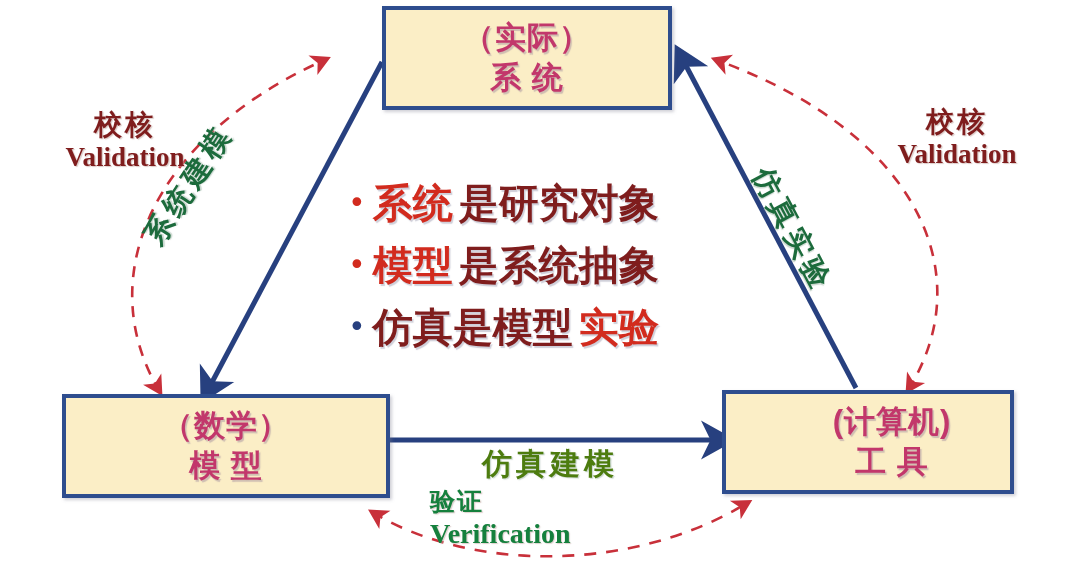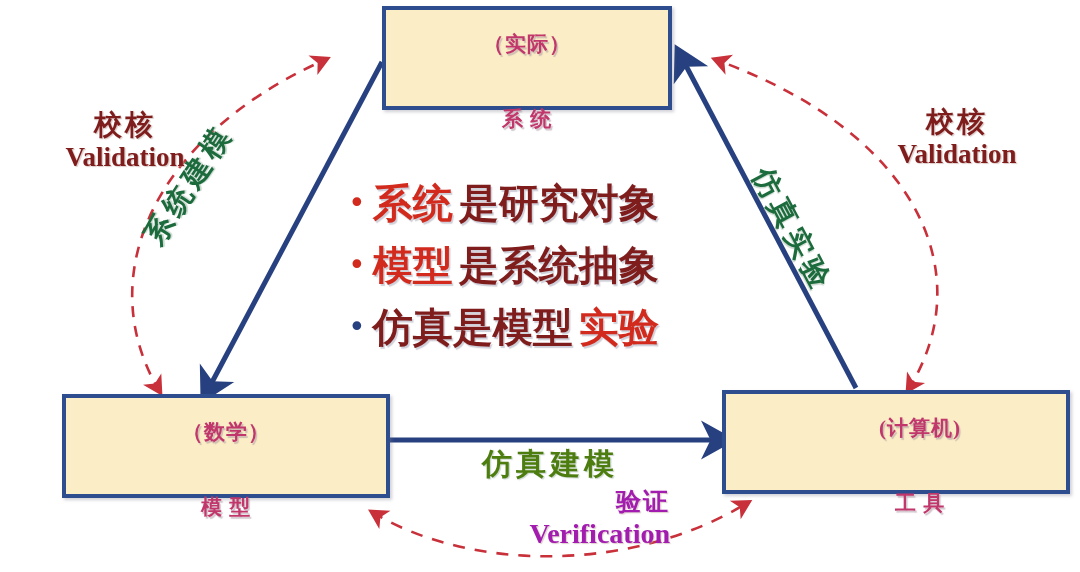--- a/index.html
+++ b/index.html
@@ -33,33 +33,32 @@
     border: 4px solid #2e4d8e;
     box-sizing: border-box;
     display: flex;
     flex-direction: column;
     align-items: center;
     justify-content: center;
     box-shadow: 2px 2px 3px rgba(120,120,140,0.35);
   }
   .node-line {
     color: #c2376b;
-    font-family: Liberation Serif, serif;
-    font-weight: bold;
-    font-size: 21px;
+    font-family: Liberation Sans, sans-serif;
+    font-weight: bold;
+    font-size: 31px;
     line-height: 1.30;
     letter-spacing: 1px;
     text-shadow: 1.5px 1.5px 1px rgba(170,150,160,0.55);
     white-space: nowrap;
-    margin-top: 48px;
   }
 
   #box-system   { left: 382px; top: 6px;   width: 290px; height: 104px; }
   #box-model    { left: 62px;  top: 394px; width: 328px; height: 104px; }
-  #box-tool     { left: 722px; top: 390px; width: 348px; height: 104px; padding-left: 48px; }
+  #box-tool     { left: 722px; top: 390px; width: 292px; height: 104px; padding-left: 48px; }
 
   
   #bullets {
     position: absolute;
     left: 348px;
     top: 172px;
     width: 400px;
   }
   .bullet-row {
     display: flex;
@@ -148,22 +147,22 @@
     font-size: 30px;
     letter-spacing: 4px;
     white-space: nowrap;
     text-shadow: 1.2px 1.2px 1px rgba(150,175,160,0.5);
   }
   #verify-block {
     position: absolute;
     left: 430px;
     top: 488px;
     width: 240px;
-    text-align: right;
-    color: #a21caf;
+    text-align: left;
+    color: #15803d;
     text-shadow: 1.2px 1.2px 1px rgba(190,160,155,0.5);
     white-space: nowrap;
   }
   .ver-cn {
     font-family: "DejaVu Serif", "Liberation Serif", serif;
     font-weight: bold;
     font-size: 25px;
     line-height: 1.1;
     letter-spacing: 2px;
   }

